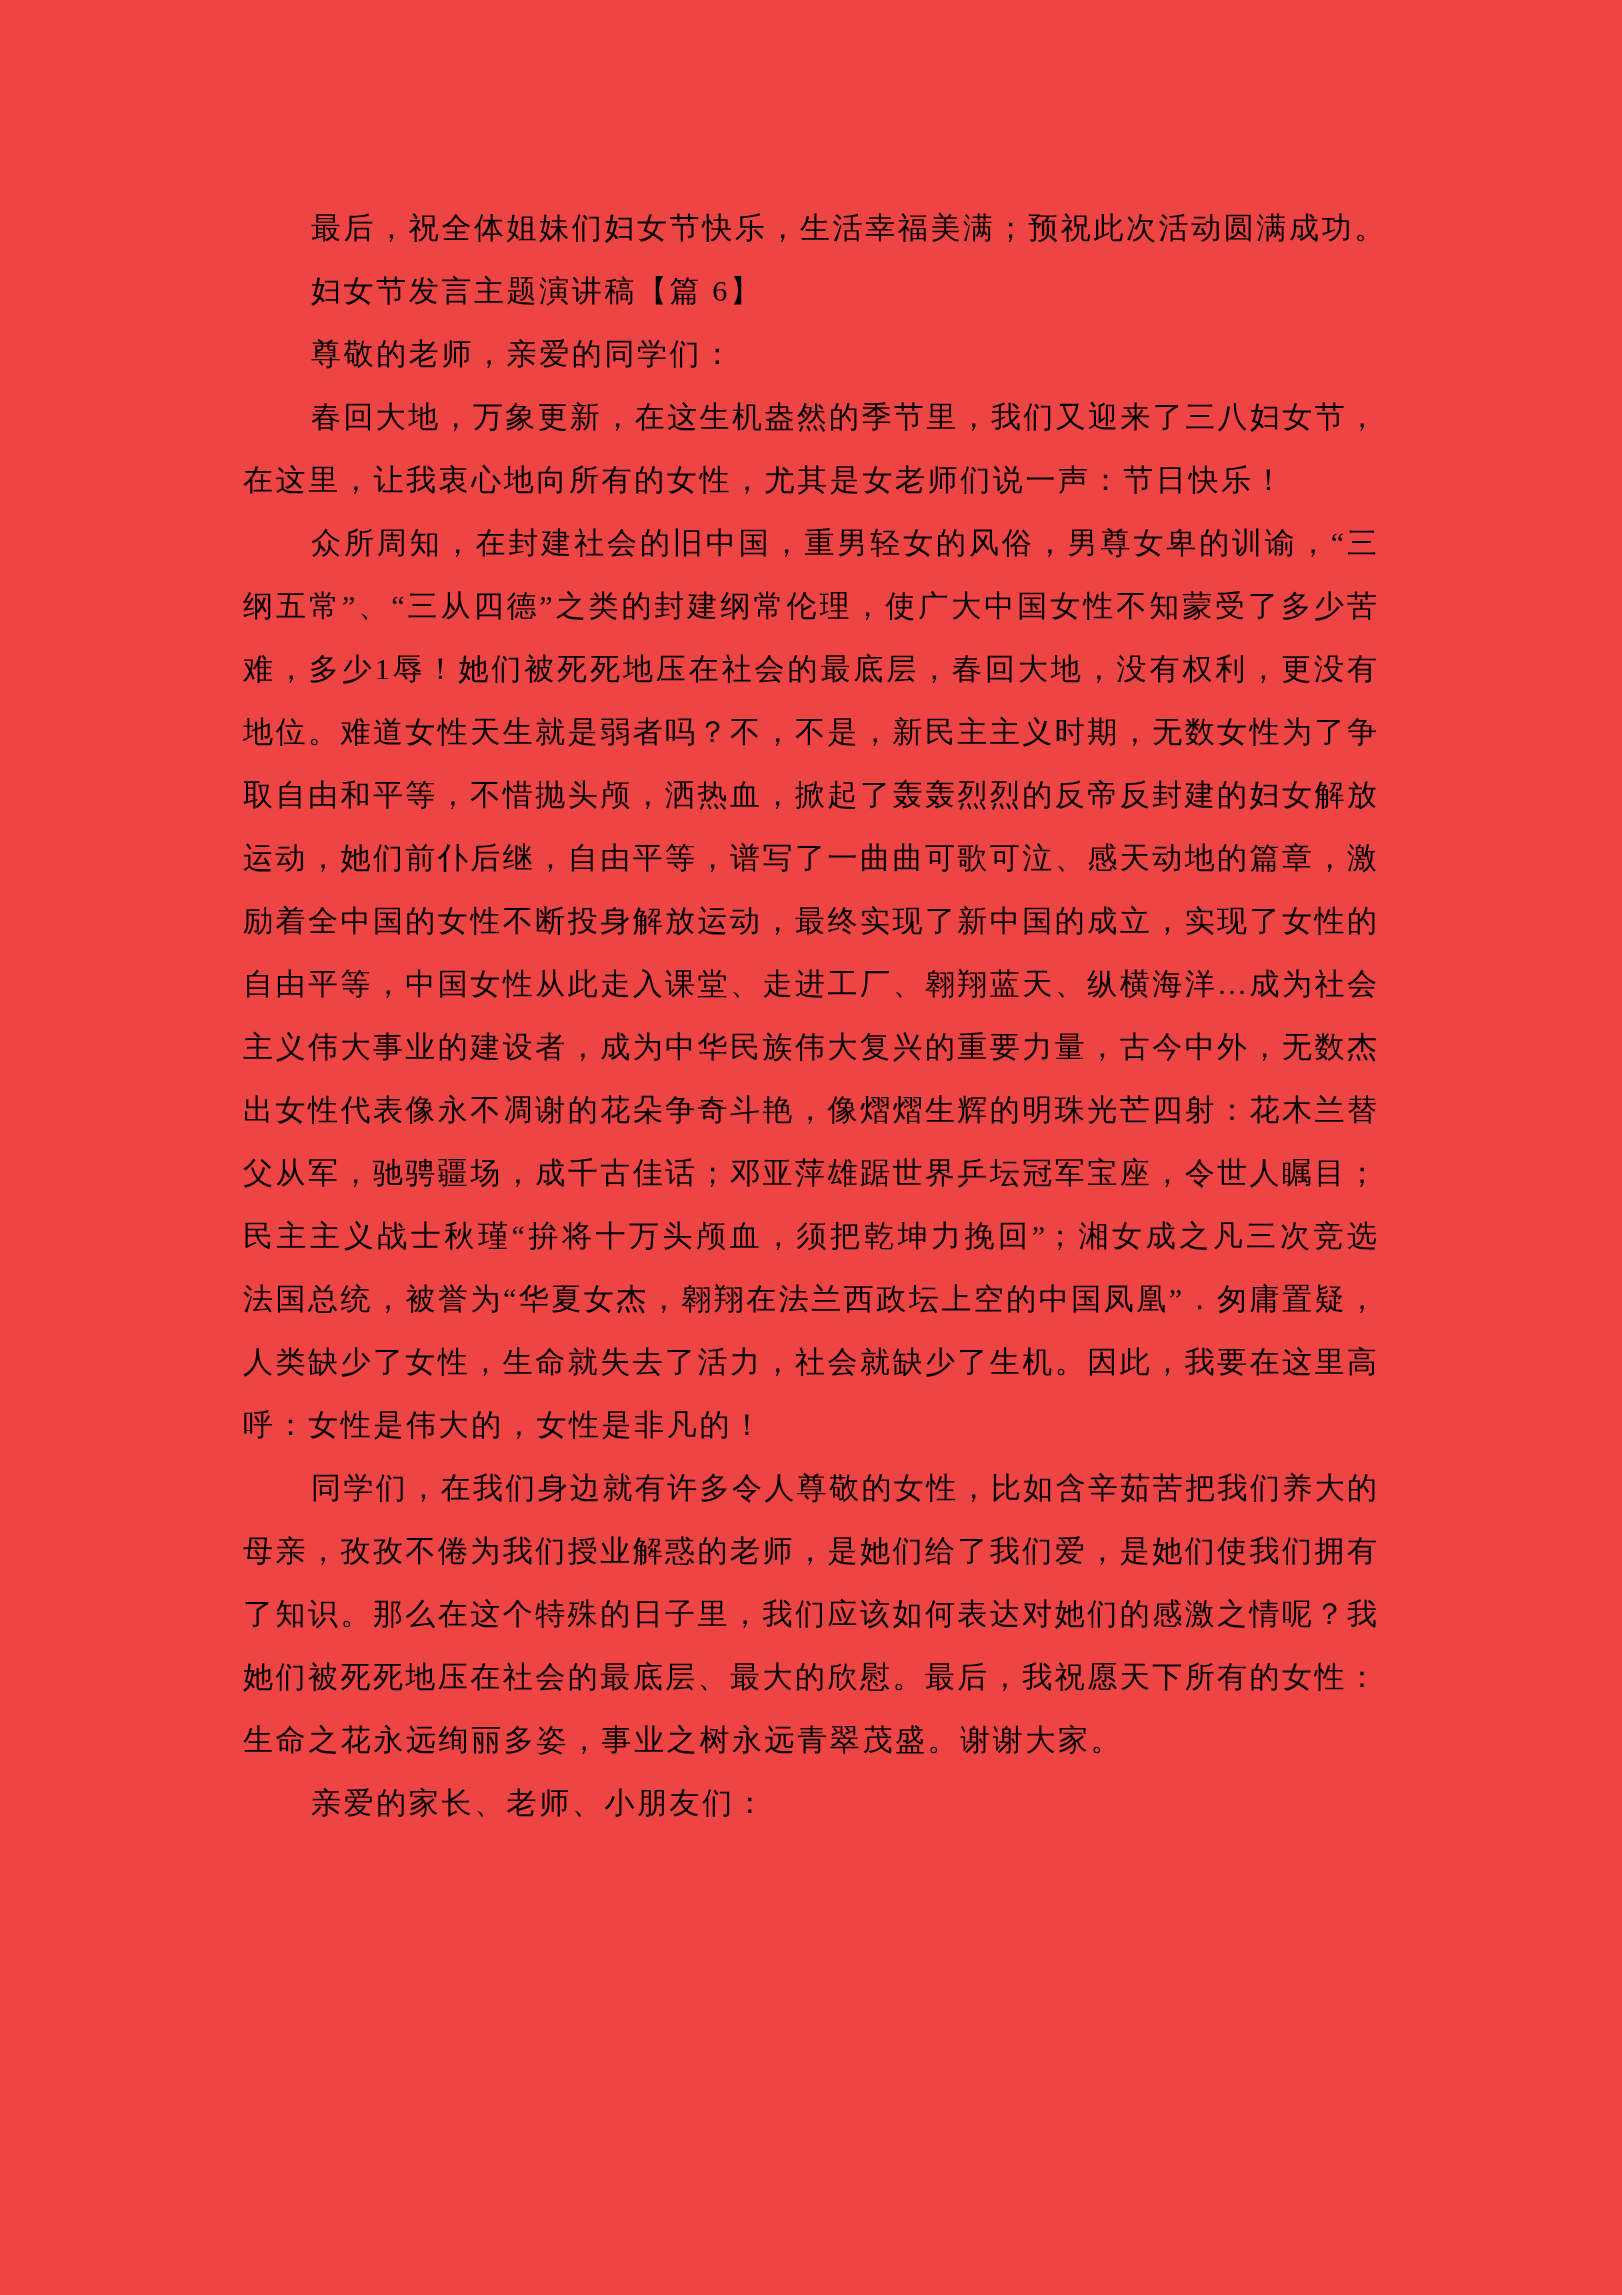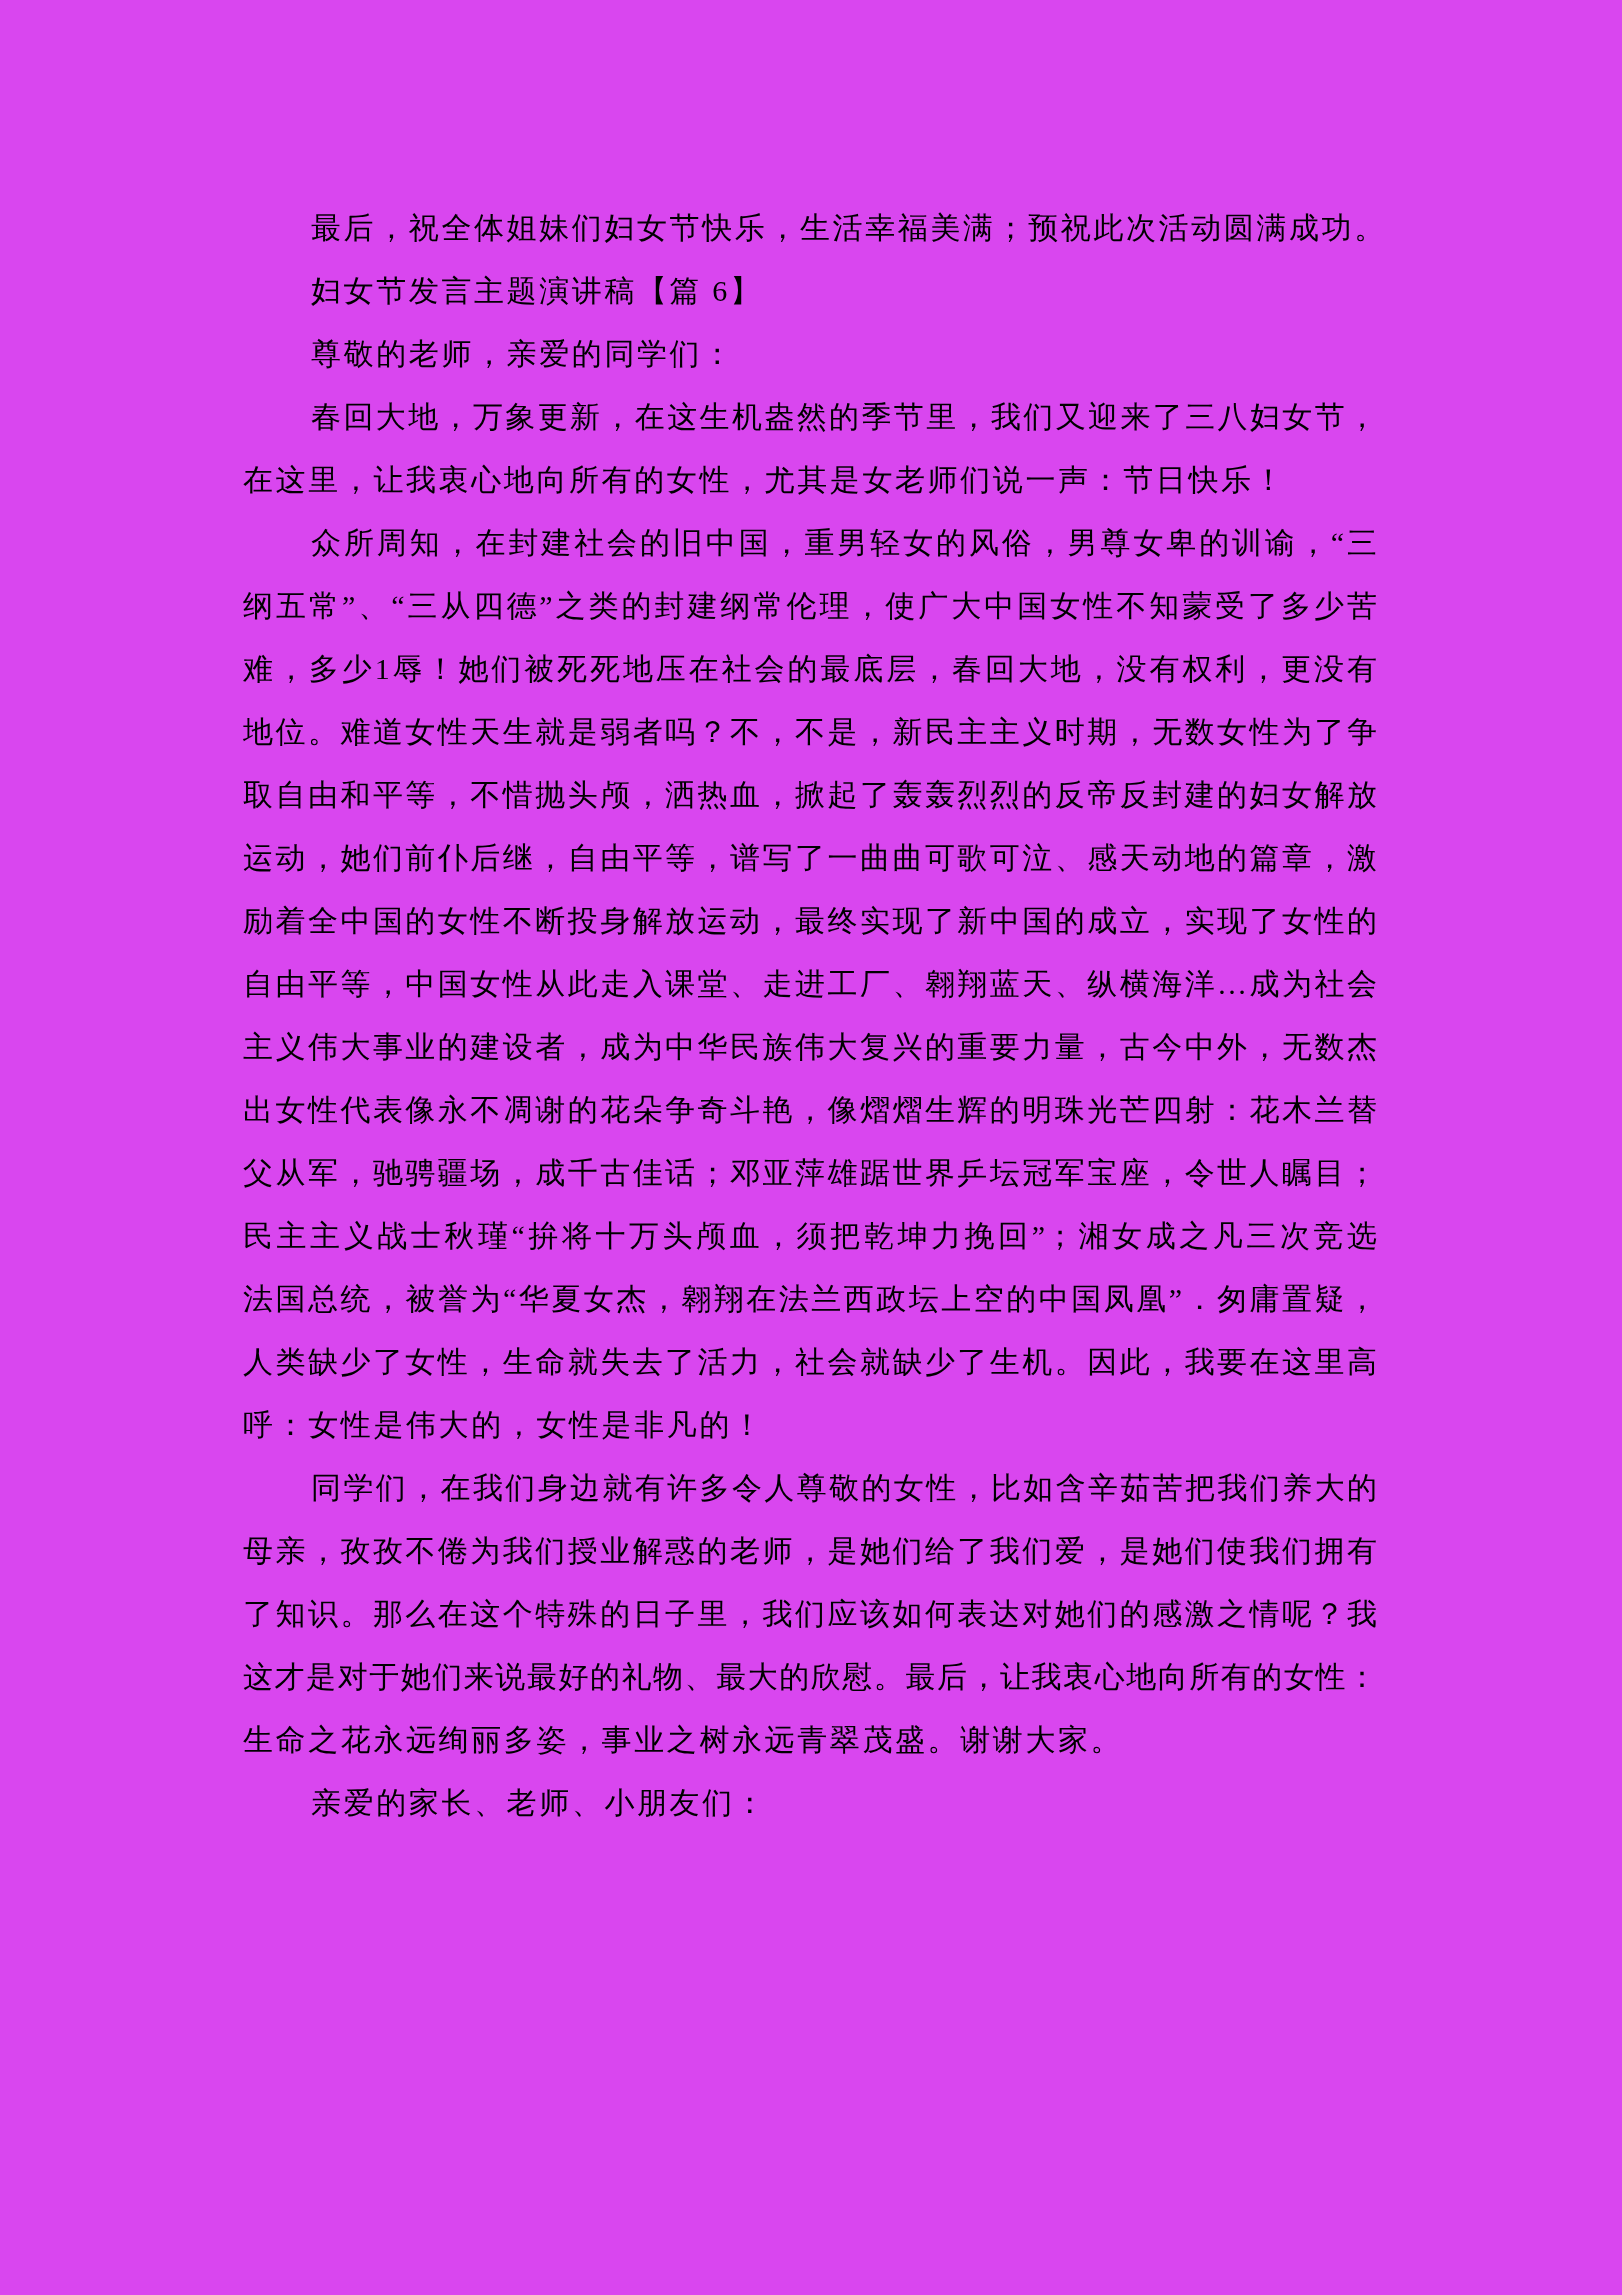--- a/index.html
+++ b/index.html
@@ -14,21 +14,21 @@
     font-family: "Liberation Serif", "DejaVu Serif", serif;
     position: relative;
     overflow: hidden;
   }
   .page {
     position: absolute;
     left: 0;
     top: 0;
     width: 1623px;
     height: 2295px;
-    background: #d946ef;
+    background: #ef4444;
   }
   .text-block {
     position: absolute;
     left: 243px;
     top: 196px;
     width: 1134px;
   }
   .line {
     height: 63px;
     line-height: 63px;
@@ -68,18 +68,18 @@
       <div class="line j">主义伟大事业的建设者，成为中华民族伟大复兴的重要力量，古今中外，无数杰</div>
       <div class="line j">出女性代表像永不凋谢的花朵争奇斗艳，像熠熠生辉的明珠光芒四射：花木兰替</div>
       <div class="line j">父从军，驰骋疆场，成千古佳话；邓亚萍雄踞世界乒坛冠军宝座，令世人瞩目；</div>
       <div class="line j">民主主义战士秋瑾“拚将十万头颅血，须把乾坤力挽回”；湘女成之凡三次竞选</div>
       <div class="line j">法国总统，被誉为“华夏女杰，翱翔在法兰西政坛上空的中国凤凰”．匆庸置疑，</div>
       <div class="line j">人类缺少了女性，生命就失去了活力，社会就缺少了生机。因此，我要在这里高</div>
       <div class="line">呼：女性是伟大的，女性是非凡的！</div>
       <div class="line j ind">同学们，在我们身边就有许多令人尊敬的女性，比如含辛茹苦把我们养大的</div>
       <div class="line j">母亲，孜孜不倦为我们授业解惑的老师，是她们给了我们爱，是她们使我们拥有</div>
       <div class="line j">了知识。那么在这个特殊的日子里，我们应该如何表达对她们的感激之情呢？我</div>
-      <div class="line j">这才是对于她们来说最好的礼物、最大的欣慰。最后，让我衷心地向所有的女性：</div>
+      <div class="line j">她们被死死地压在社会的最底层、最大的欣慰。最后，我祝愿天下所有的女性：</div>
       <div class="line">生命之花永远绚丽多姿，事业之树永远青翠茂盛。谢谢大家。</div>
       <div class="line ind">亲爱的家长、老师、小朋友们：</div>
     </div>
 </div>
 
 
 </body></html>

